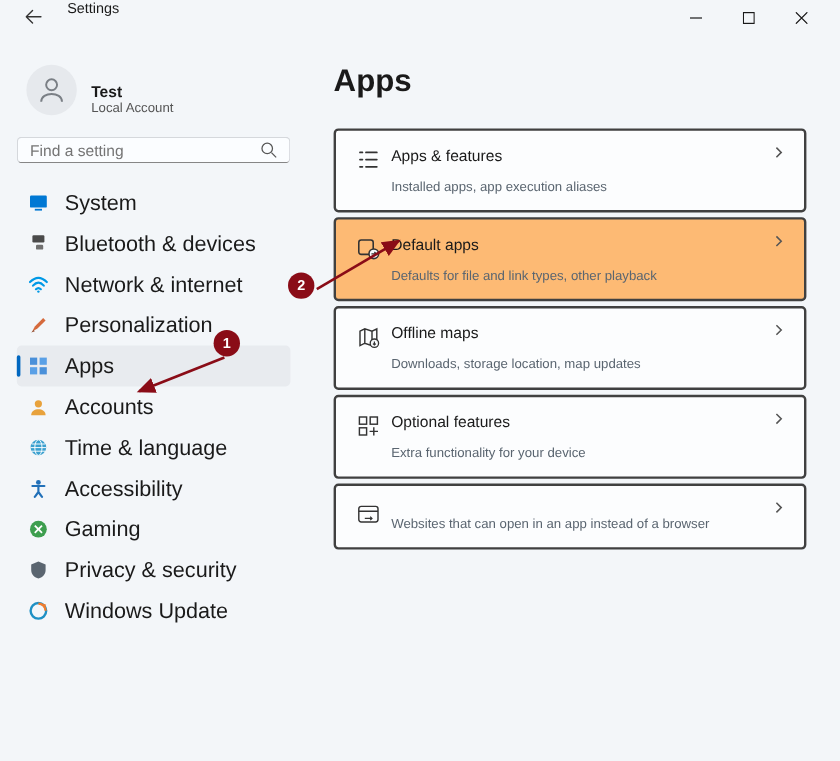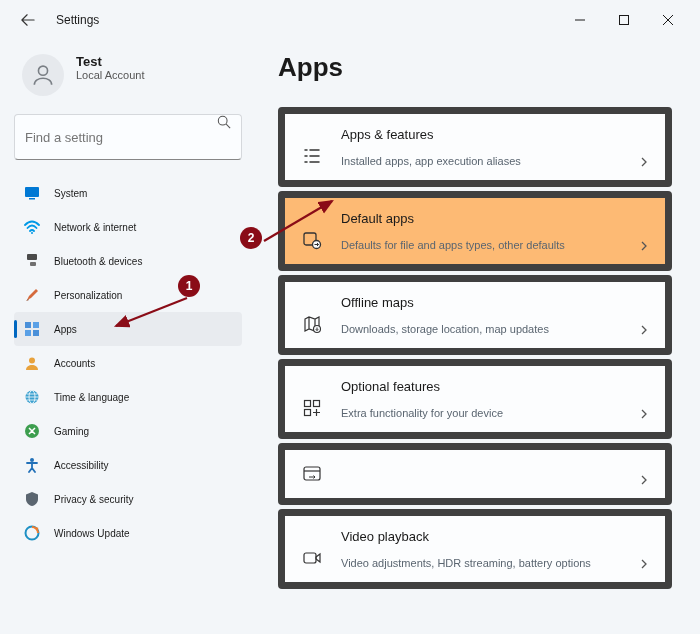--- a/index.html
+++ b/index.html
@@ -1,38 +1,38 @@
 <!DOCTYPE html>
 <html><head>
   <meta charset="utf-8">
   <style>
     * { box-sizing: border-box; margin: 0; padding: 0; font-family: "Segoe UI", Arial, sans-serif; }
     body { width: 700px; height: 634px; background: #f3f6f9; overflow: hidden; position: relative; }
-    .titlebar { height: 40px; display: flex; align-items: center; padding: 0 10px 0 14px; }
+    .titlebar { height: 40px; display: flex; align-items: flex-start; padding: 0 10px 0 14px; }
     .back-btn { width: 28px; height: 28px; display: flex; align-items: center; justify-content: center; }
     .app-title { font-size: 12px; margin-left: 14px; color: #1a1a1a; }
     .win-controls { margin-left: auto; display: flex; }
     .win-btn { width: 44px; height: 30px; display: flex; align-items: center; justify-content: center; }
     .layout { display: flex; height: calc(100% - 40px); }
     .sidebar { width: 256px; padding: 8px 14px; }
-    .user { display: flex; align-items: flex-start; gap: 12px; padding: 6px 4px 18px 8px; }
+    .user { display: flex; align-items: flex-end; gap: 12px; padding: 6px 4px 18px 8px; }
     .avatar { width: 42px; height: 42px; border-radius: 50%; background: #e6e9ed; display: flex; align-items: center; justify-content: center; }
     .user-name { font-size: 13px; font-weight: 600; color: #1a1a1a; }
     .user-sub { font-size: 11px; color: #555; }
-    .search { display: flex; height: 46px; border: 1px solid #d5d8dc; border-bottom: 1.5px solid #868686; border-radius: 4px; padding: 0 10px; margin-bottom: 16px; background: #fbfdff; }
+    .search { display: flex; align-items: center; height: 22px; border: 1px solid #d5d8dc; border-bottom: 1.5px solid #868686; border-radius: 4px; padding: 0 10px; margin-bottom: 16px; background: #fbfdff; }
     .search input { flex: 1; border: none; outline: none; font-size: 13px; background: transparent; color: #333; }
     .nav { list-style: none; }
-    .nav-item { display: flex; align-items: center; gap: 14px; height: 34px; padding: 0 10px; border-radius: 4px; font-size: 10px; color: #1a1a1a; cursor: pointer; position: relative; }
+    .nav-item { display: flex; align-items: center; gap: 14px; height: 34px; padding: 0 10px; border-radius: 4px; font-size: 18px; color: #1a1a1a; cursor: pointer; position: relative; }
     .nav-item.active { background: #e8ebef; }
     .nav-item.active::before { content: ""; position: absolute; left: 0; top: 8px; bottom: 8px; width: 3px; background: #0067c0; border-radius: 2px; }
     .ni-icon { width: 16px; height: 16px; display: flex; align-items: center; justify-content: center; }
     .main { flex: 1; padding: 12px 28px 12px 22px; }
     .page-title { font-size: 26px; font-weight: 600; color: #1a1a1a; margin-bottom: 24px; }
     .cards { display: flex; flex-direction: column; gap: 4px; }
-    .card { display: flex; align-items: flex-end; gap: 18px; background: #fcfdfe; border: 7px solid #404040; border-radius: 4px; padding: 13px 16px; cursor: pointer; }
+    .card { display: flex; align-items: flex-start; gap: 8px; background: #fcfdfe; border: 2px solid #404040; border-radius: 4px; padding: 13px 16px; cursor: pointer; }
     .card.hover { background: #fdba74; }
     .ci-icon { width: 22px; height: 22px; display: flex; align-items: center; justify-content: center; color: #333; flex-shrink: 0; }
     .card-body { flex: 1; }
     .card-title { font-size: 13px; color: #1a1a1a; }
     .card-sub { font-size: 11px; color: #5a6570; margin-top: 13px; }
     .chev { color: #555; flex-shrink: 0; }
     .svg { display: block; }
     
     .badge { position: absolute; width: 22px; height: 22px; background: #8a0c17; border-radius: 50%; color: #fff; font-size: 12px; font-weight: 600; display: flex; align-items: center; justify-content: center; z-index: 20; }
     .arrow-1 { position: absolute; left: 110px; top: 296px; width: 80px; height: 36px; z-index: 15; pointer-events: none; }
@@ -97,34 +97,34 @@
             <svg width="16" height="16" viewBox="0 0 16 16">
               <rect x="1" y="2" width="14" height="10" rx="1" fill="#0078d4"></rect>
               <rect x="5" y="13" width="6" height="1.5" fill="#0078d4"></rect>
             </svg>
           </span>
         <span>System</span>
       </li>
       <li class="nav-item">
         <span class="ni-icon">
             <svg width="16" height="16" viewBox="0 0 16 16">
+              <rect x="3" y="1" width="10" height="6" rx="1" fill="#4a4a4a"></rect>
+              <rect x="6" y="9" width="6" height="4" rx="1" fill="#707070"></rect>
+            </svg>
+          </span>
+        <span>Bluetooth &amp; devices</span>
+      </li>
+      <li class="nav-item">
+        <span class="ni-icon">
+            <svg width="16" height="16" viewBox="0 0 16 16">
               <path d="M1 6 Q8 -1 15 6 M3.5 9 Q8 4 12.5 9 M6 12 Q8 10 10 12" stroke="#0099e6" stroke-width="1.8" fill="none" stroke-linecap="round"></path>
               <circle cx="8" cy="14" r="1" fill="#0099e6"></circle>
             </svg>
           </span>
         <span>Network &amp; internet</span>
-      </li>
-      <li class="nav-item">
-        <span class="ni-icon">
-            <svg width="16" height="16" viewBox="0 0 16 16">
-              <rect x="3" y="1" width="10" height="6" rx="1" fill="#4a4a4a"></rect>
-              <rect x="6" y="9" width="6" height="4" rx="1" fill="#707070"></rect>
-            </svg>
-          </span>
-        <span>Bluetooth &amp; devices</span>
       </li>
       <li class="nav-item">
         <span class="ni-icon">
             <svg width="16" height="16" viewBox="0 0 16 16">
               <path d="M3 13 L5 9 L12 2 L14 4 L7 11 Z" fill="#d56a3d"></path>
               <path d="M2 14 L4 12 L5 13 Z" fill="#8a4020"></path>
             </svg>
           </span>
         <span>Personalization</span>
       </li>
@@ -154,34 +154,34 @@
               <circle cx="8" cy="8" r="6.5" fill="#3ba0cf"></circle>
               <ellipse cx="8" cy="8" rx="3" ry="6.5" fill="none" stroke="#fff" stroke-width="0.8"></ellipse>
               <path d="M1.5 8 H14.5 M2.5 5 H13.5 M2.5 11 H13.5" stroke="#fff" stroke-width="0.8"></path>
             </svg>
           </span>
         <span>Time &amp; language</span>
       </li>
       <li class="nav-item">
         <span class="ni-icon">
             <svg width="16" height="16" viewBox="0 0 16 16">
+              <circle cx="8" cy="3" r="2" fill="#2170b8"></circle>
+              <path d="M3 6 L13 6 M8 6 V11 M8 11 L5 15 M8 11 L11 15" stroke="#2170b8" stroke-width="1.8" stroke-linecap="round"></path>
+            </svg>
+          </span>
+        <span>Accessibility</span>
+      </li>
+      <li class="nav-item">
+        <span class="ni-icon">
+            <svg width="16" height="16" viewBox="0 0 16 16">
               <circle cx="8" cy="8" r="7" fill="#3d9e4f"></circle>
               <path d="M5 5 L8 8 L11 5 M8 8 L5 11 M8 8 L11 11" stroke="#fff" stroke-width="1.5" fill="none"></path>
             </svg>
           </span>
         <span>Gaming</span>
-      </li>
-      <li class="nav-item">
-        <span class="ni-icon">
-            <svg width="16" height="16" viewBox="0 0 16 16">
-              <circle cx="8" cy="3" r="2" fill="#2170b8"></circle>
-              <path d="M3 6 L13 6 M8 6 V11 M8 11 L5 15 M8 11 L11 15" stroke="#2170b8" stroke-width="1.8" stroke-linecap="round"></path>
-            </svg>
-          </span>
-        <span>Accessibility</span>
       </li>
       <li class="nav-item">
         <span class="ni-icon">
             <svg width="16" height="16" viewBox="0 0 16 16">
               <path d="M8 1 L14 3.5 V8 C14 12 11 14.5 8 15 C5 14.5 2 12 2 8 V3.5 Z" fill="#5a6570"></path>
             </svg>
           </span>
         <span>Privacy &amp; security</span>
       </li>
       <li class="nav-item">
@@ -219,21 +219,21 @@
         <span class="ci-icon">
             <svg width="20" height="20" viewBox="0 0 20 20">
               <rect x="2" y="3" width="12" height="12" rx="2" fill="none" stroke="#333" stroke-width="1.3"></rect>
               <circle cx="14.5" cy="14.5" r="4" fill="#f7f9fb" stroke="#333" stroke-width="1.3"></circle>
               <path d="M14.5 12v5M12 14.5h5" stroke="#333" stroke-width="1" opacity="0"></path>
               <path d="M12.5 14.5 L16.5 14.5 M15 13 L16.5 14.5 L15 16" stroke="#333" stroke-width="1" fill="none"></path>
             </svg>
           </span>
         <div class="card-body">
           <div class="card-title">Default apps</div>
-          <div class="card-sub">Defaults for file and apps types, other defaults</div>
+          <div class="card-sub">Defaults for file and link types, other playback</div>
         </div>
         <svg class="chev" width="10" height="10" viewBox="0 0 10 10">
             <path d="M3 1 L7 5 L3 9" stroke="#555" stroke-width="1.3" fill="none"></path>
           </svg>
       </div>
 
       <div class="card">
         <span class="ci-icon">
             <svg width="20" height="20" viewBox="0 0 20 20">
               <path d="M3 5 L7 3 L13 5 L17 3 V15 L13 17 L7 15 L3 17 Z M7 3 V15 M13 5 V17" fill="none" stroke="#333" stroke-width="1.2"></path>
@@ -270,41 +270,27 @@
 
       <div class="card">
         <span class="ci-icon">
             <svg width="20" height="20" viewBox="0 0 20 20">
               <rect x="2" y="3" width="16" height="13" rx="2" stroke="#333" stroke-width="1.2" fill="none"></rect>
               <path d="M2 7 H18" stroke="#333" stroke-width="1.2"></path>
               <path d="M7 13 L13 13 M11.5 11.5 L13 13 L11.5 14.5" stroke="#333" stroke-width="1" fill="none"></path>
             </svg>
           </span>
         <div class="card-body">
-        </div>
-        <svg class="chev" width="10" height="10" viewBox="0 0 10 10">
-            <path d="M3 1 L7 5 L3 9" stroke="#555" stroke-width="1.3" fill="none"></path>
-          </svg>
-      </div>
-
-      <div class="card">
-        <span class="ci-icon">
-            <svg width="20" height="20" viewBox="0 0 20 20">
-              <rect x="2" y="5" width="12" height="10" rx="2" stroke="#333" stroke-width="1.2" fill="none"></rect>
-              <path d="M14 9 L18 6 V14 L14 11 Z" stroke="#333" stroke-width="1.2" fill="none"></path>
-            </svg>
-          </span>
-        <div class="card-body">
-          <div class="card-title">Video playback</div>
-          <div class="card-sub">Video adjustments, HDR streaming, battery options</div>
-        </div>
-        <svg class="chev" width="10" height="10" viewBox="0 0 10 10">
-            <path d="M3 1 L7 5 L3 9" stroke="#555" stroke-width="1.3" fill="none"></path>
-          </svg>
-      </div>
+          <div class="card-sub">Websites that can open in an app instead of a browser</div>
+        </div>
+        <svg class="chev" width="10" height="10" viewBox="0 0 10 10">
+            <path d="M3 1 L7 5 L3 9" stroke="#555" stroke-width="1.3" fill="none"></path>
+          </svg>
+      </div>
+
 
     </div>
   </div>
 </div>
 
 <div class="badge" style="left:178px; top:275px;">1</div>
 <svg class="arrow-1" viewBox="0 0 80 36">
   <defs>
       <marker id="ah1" markerWidth="8" markerHeight="8" refX="6" refY="3" orient="auto">
         <path d="M0 0 L7 3 L0 6 Z" fill="#8a0c17"></path>

